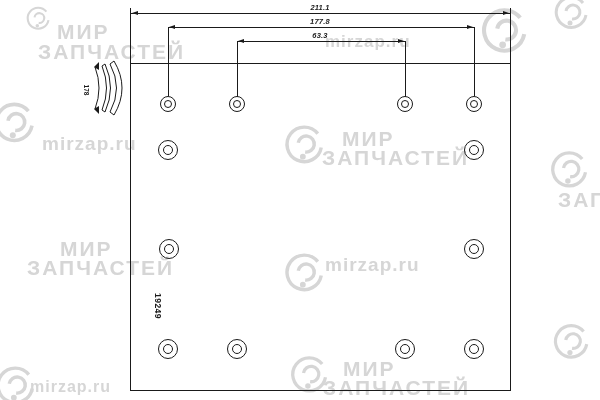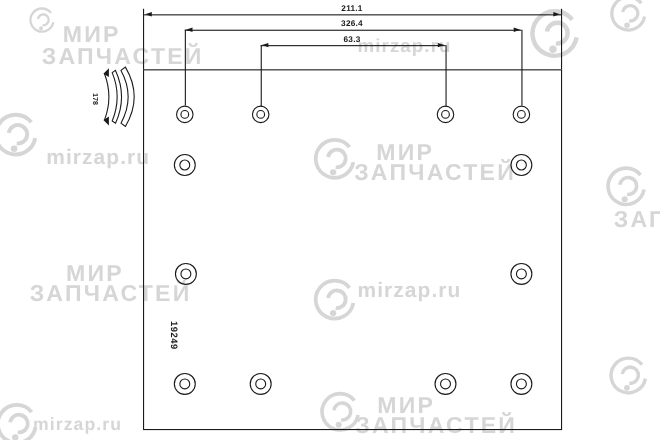--- a/index.html
+++ b/index.html
@@ -22,21 +22,21 @@
   }
   .hole{position:absolute;border:1px solid #1a1a1a;border-radius:50%;box-sizing:border-box;z-index:3;background:#fff0;}
   .hole-inner{position:absolute;left:50%;top:50%;transform:translate(-50%,-50%);
     border:1px solid #1a1a1a;border-radius:50%;box-sizing:border-box;}
   .hole-lg{width:20px;height:20px;}
   .hole-lg .hole-inner{width:10px;height:10px;}
   .hole-sm{width:16px;height:16px;}
   .hole-sm .hole-inner{width:8px;height:8px;}
   .dim-label{
     position:absolute;transform:translateX(-50%);font-size:7.5px;font-weight:bold;
-    color:#1a1a1a;z-index:3;letter-spacing:0.2px;white-space:nowrap;
+    color:#1a1a1a;z-index:3;letter-spacing:0.2px;white-space:nowrap;font-style:italic;
   }
   .arr{position:absolute;width:0;height:0;z-index:3;}
   .arr-l{border-right:6px solid #1a1a1a;border-top:2.5px solid transparent;border-bottom:2.5px solid transparent;}
   .arr-r{border-left:6px solid #1a1a1a;border-top:2.5px solid transparent;border-bottom:2.5px solid transparent;}
   .rot-wrap{position:absolute;width:0;height:0;z-index:3;}
   .rot-wrap span{
     display:inline-block;white-space:nowrap;transform:translate(-50%,-50%) rotate(90deg);
     font-weight:bold;color:#1a1a1a;
   }
   .part-no span{font-size:8.5px;letter-spacing:0.5px;}
@@ -126,21 +126,21 @@
   <div class="vline" style="left:510px;top:8px;height:55px;"></div>
 
   <div class="hline" style="left:131px;top:13px;width:379px;"></div>
   <div class="arr arr-l" style="left:132px;top:11px;"></div>
   <div class="arr arr-r" style="left:503px;top:11px;"></div>
   <div class="dim-label" style="left:320px;top:3px;">211.1</div>
 
   <div class="hline" style="left:168px;top:27px;width:306px;"></div>
   <div class="arr arr-l" style="left:169px;top:25px;"></div>
   <div class="arr arr-r" style="left:467px;top:25px;"></div>
-  <div class="dim-label" style="left:320px;top:17px;">326.4</div>
+  <div class="dim-label" style="left:320px;top:17px;">177.8</div>
 
   <div class="hline" style="left:237px;top:41px;width:168px;"></div>
   <div class="arr arr-l" style="left:238px;top:39px;"></div>
   <div class="arr arr-r" style="left:398px;top:39px;"></div>
   <div class="dim-label" style="left:320px;top:31px;">63.3</div>
 
   <div class="vline" style="left:168px;top:27px;height:69px;"></div>
   <div class="vline" style="left:237px;top:41px;height:56px;"></div>
   <div class="vline" style="left:405px;top:41px;height:56px;"></div>
   <div class="vline" style="left:474px;top:27px;height:69px;"></div>

